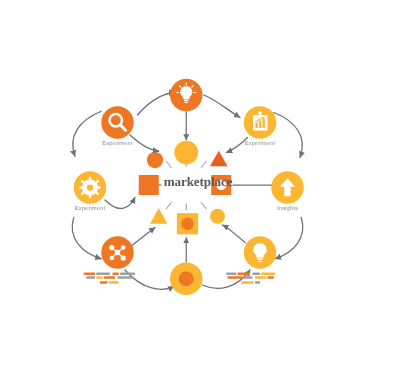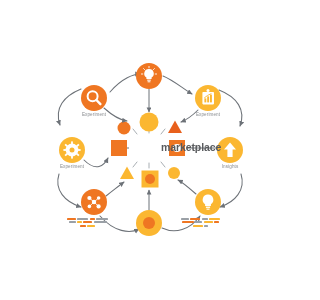--- a/index.html
+++ b/index.html
@@ -31,27 +31,26 @@
     position: absolute;
     font-family: "Liberation Sans", sans-serif;
     font-size: 4.6px;
     color: #8a8d91;
     text-align: center;
     white-space: nowrap;
     letter-spacing: 0.1px;
   }
   .center-word {
     position: absolute;
-    font-family: Liberation Sans, sans-serif;
+    font-family: Liberation Serif, serif;
     font-size: 10.5px;
     font-weight: bold;
     color: #595b5e;
     white-space: nowrap;
     letter-spacing: -0.1px;
-    margin-left: 30px;
   }
   .textblock {
     position: absolute;
     display: flex;
     flex-direction: column;
     align-items: center;
     gap: 1.6px;
   }
   .tline {
     display: flex;

